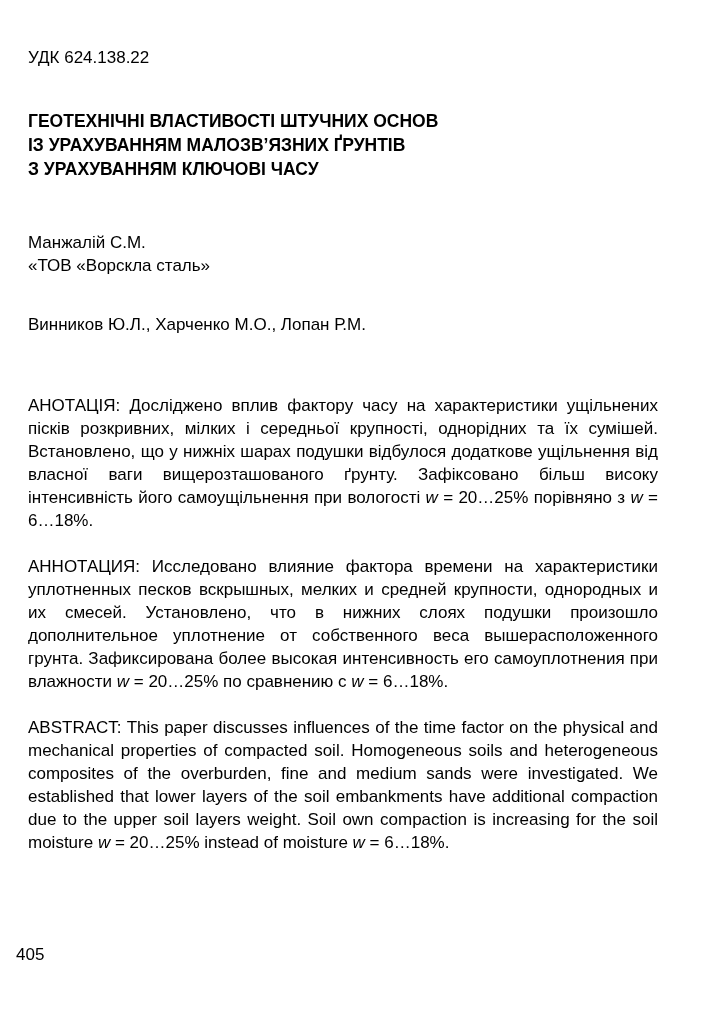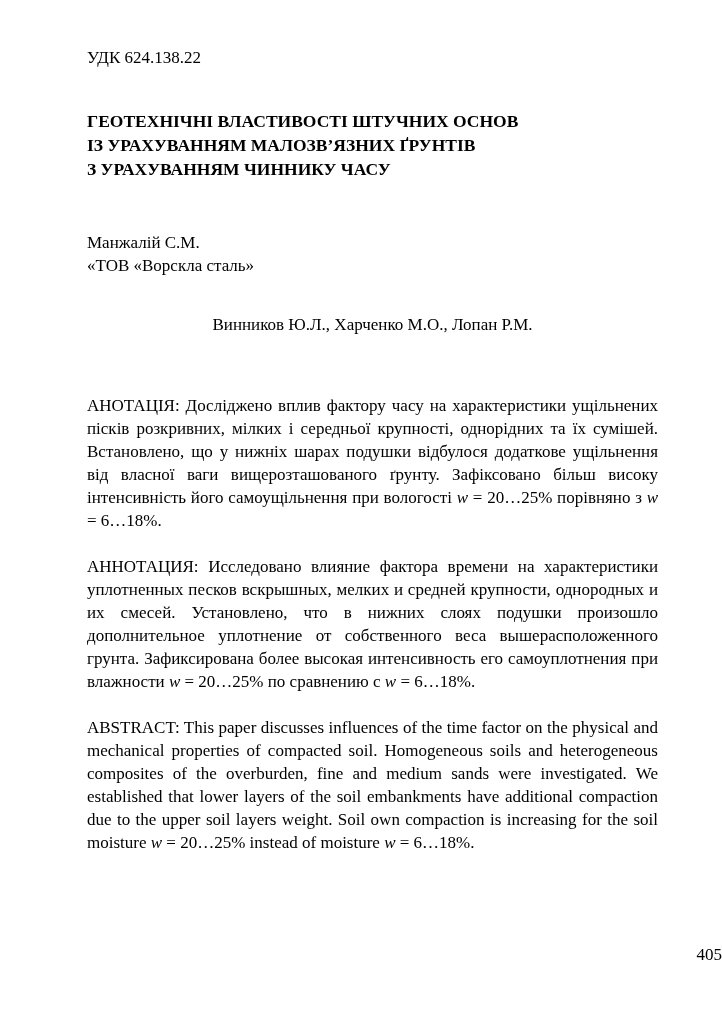--- a/index.html
+++ b/index.html
@@ -7,22 +7,22 @@
     padding: 0;
     background: #ffffff;
   }
   .page {
     position: relative;
     width: 722px;
     height: 1024px;
     margin: 0 auto;
     background: #ffffff;
     box-sizing: border-box;
-    padding: 46px 64px 0 87px;
-    font-family: Liberation Serif, serif;
+    padding: 46px 64px 0 28px;
+    font-family: Liberation Sans, sans-serif;
     font-size: 17px;
     line-height: 23px;
     color: #000000;
     overflow: hidden;
   }
   .udc {
     text-align: left;
     margin-bottom: 40px;
   }
   .title {
@@ -30,46 +30,46 @@
     font-weight: bold;
     font-size: 17.5px;
     line-height: 24px;
     margin-bottom: 50px;
   }
   .authors-block-1 {
     text-align: left;
     margin-bottom: 36px;
   }
   .authors-block-2 {
-    text-align: center;
+    text-align: left;
     margin-bottom: 58px;
   }
   .para {
     text-align: justify;
     margin: 0 0 23px 0;
   }
   .page-number {
     position: absolute;
-    left: 0;
+    left: 16px;
     right: 0;
     bottom: 58px;
-    text-align: right;
+    text-align: left;
   }
 </style>
 </head>
 <body>
 
 <div class="page">
 
   <div class="udc">УДК 624.138.22</div>
 
   <div class="title">
     <div>ГЕОТЕХНІЧНІ ВЛАСТИВОСТІ ШТУЧНИХ ОСНОВ</div>
     <div>ІЗ УРАХУВАННЯМ МАЛОЗВ’ЯЗНИХ ҐРУНТІВ</div>
-    <div>З УРАХУВАННЯМ ЧИННИКУ ЧАСУ</div>
+    <div>З УРАХУВАННЯМ КЛЮЧОВІ ЧАСУ</div>
   </div>
 
   <div class="authors-block-1">
     <div>Манжалій С.М.</div>
     <div>«ТОВ «Ворскла сталь»</div>
   </div>
 
   <div class="authors-block-2">
     <div>Винников Ю.Л., Харченко М.О., Лопан Р.М.</div>
   </div>

